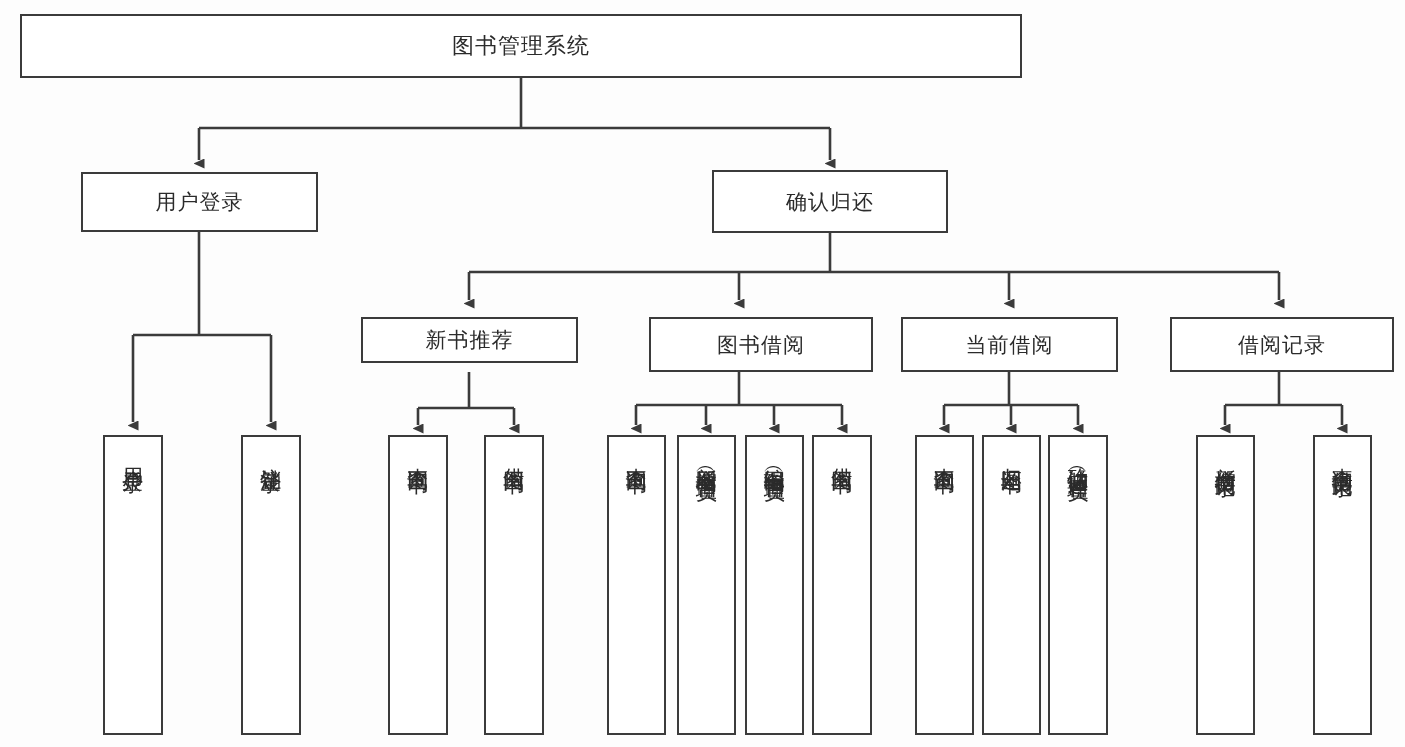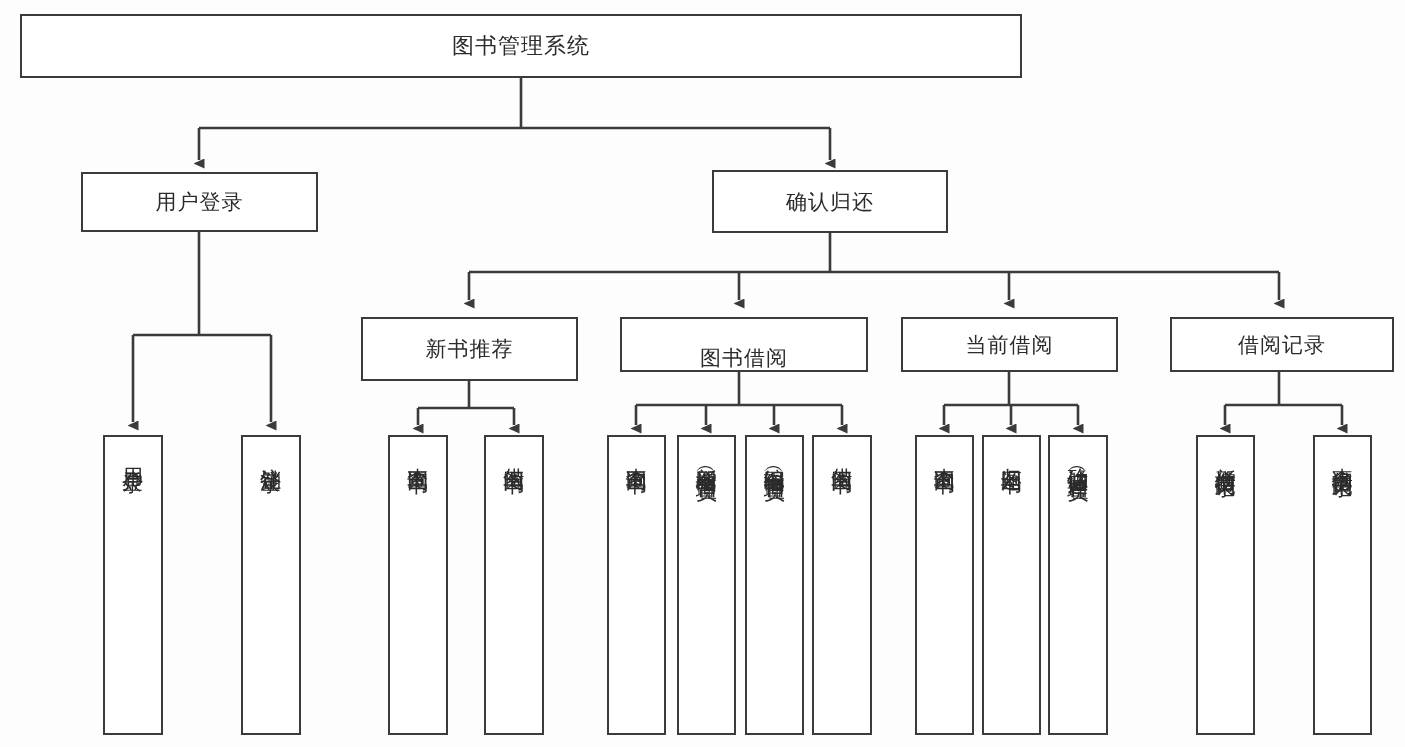--- a/index.html
+++ b/index.html
@@ -113,24 +113,24 @@
     <span>图书管理系统</span>
   </div>
 
   <div class="node h-node" style="left:81px;top:172px;width:237px;height:60px;">
     <span>用户登录</span>
   </div>
   <div class="node h-node" style="left:712px;top:170px;width:236px;height:63px;">
     <span>确认归还</span>
   </div>
 
-  <div class="node h-node" style="left:361px;top:317px;width:217px;height:64px;">
+  <div class="node h-node" style="left:361px;top:317px;width:217px;height:46px;">
     <span>新书推荐</span>
   </div>
-  <div class="node h-node" style="left:620px;top:317px;width:248px;height:55px;align-items:flex-end;">
+  <div class="node h-node" style="left:649px;top:317px;width:224px;height:55px;">
     <span>图书借阅</span>
   </div>
   <div class="node h-node" style="left:901px;top:317px;width:217px;height:55px;">
     <span>当前借阅</span>
   </div>
   <div class="node h-node" style="left:1170px;top:317px;width:224px;height:55px;">
     <span>借阅记录</span>
   </div>
 
   <div class="node v-node" style="left:103px;top:435px;width:60px;height:300px;">

